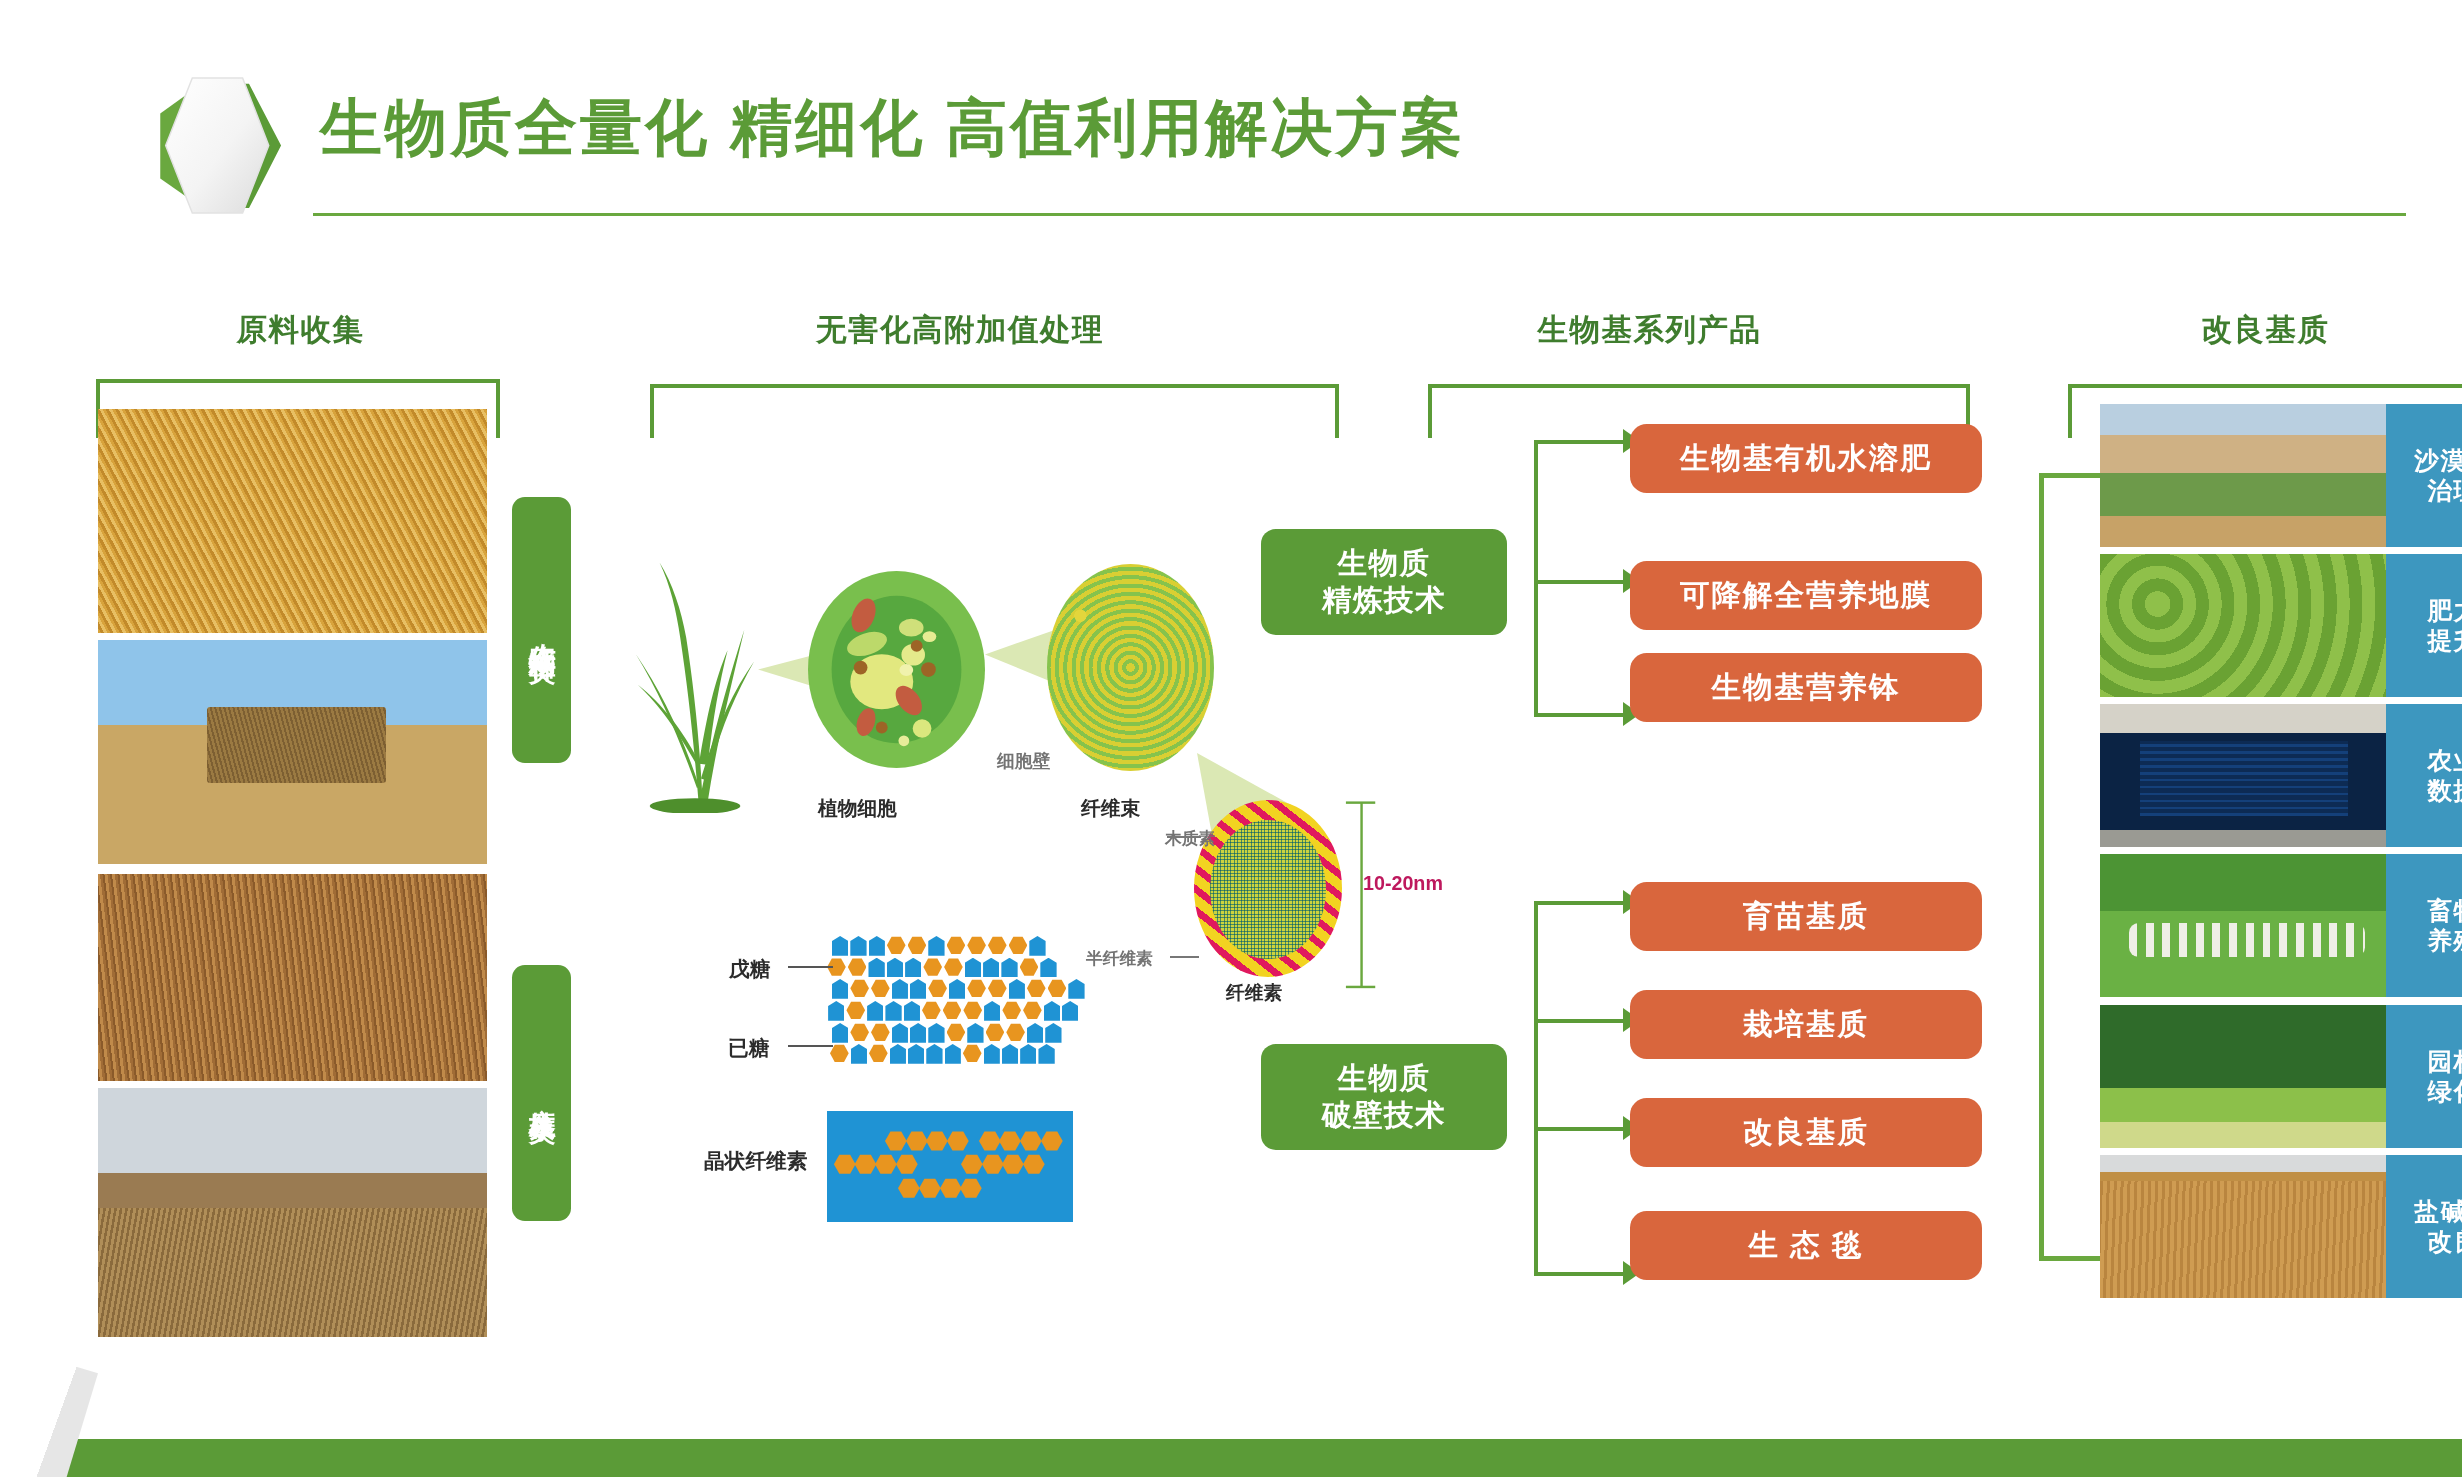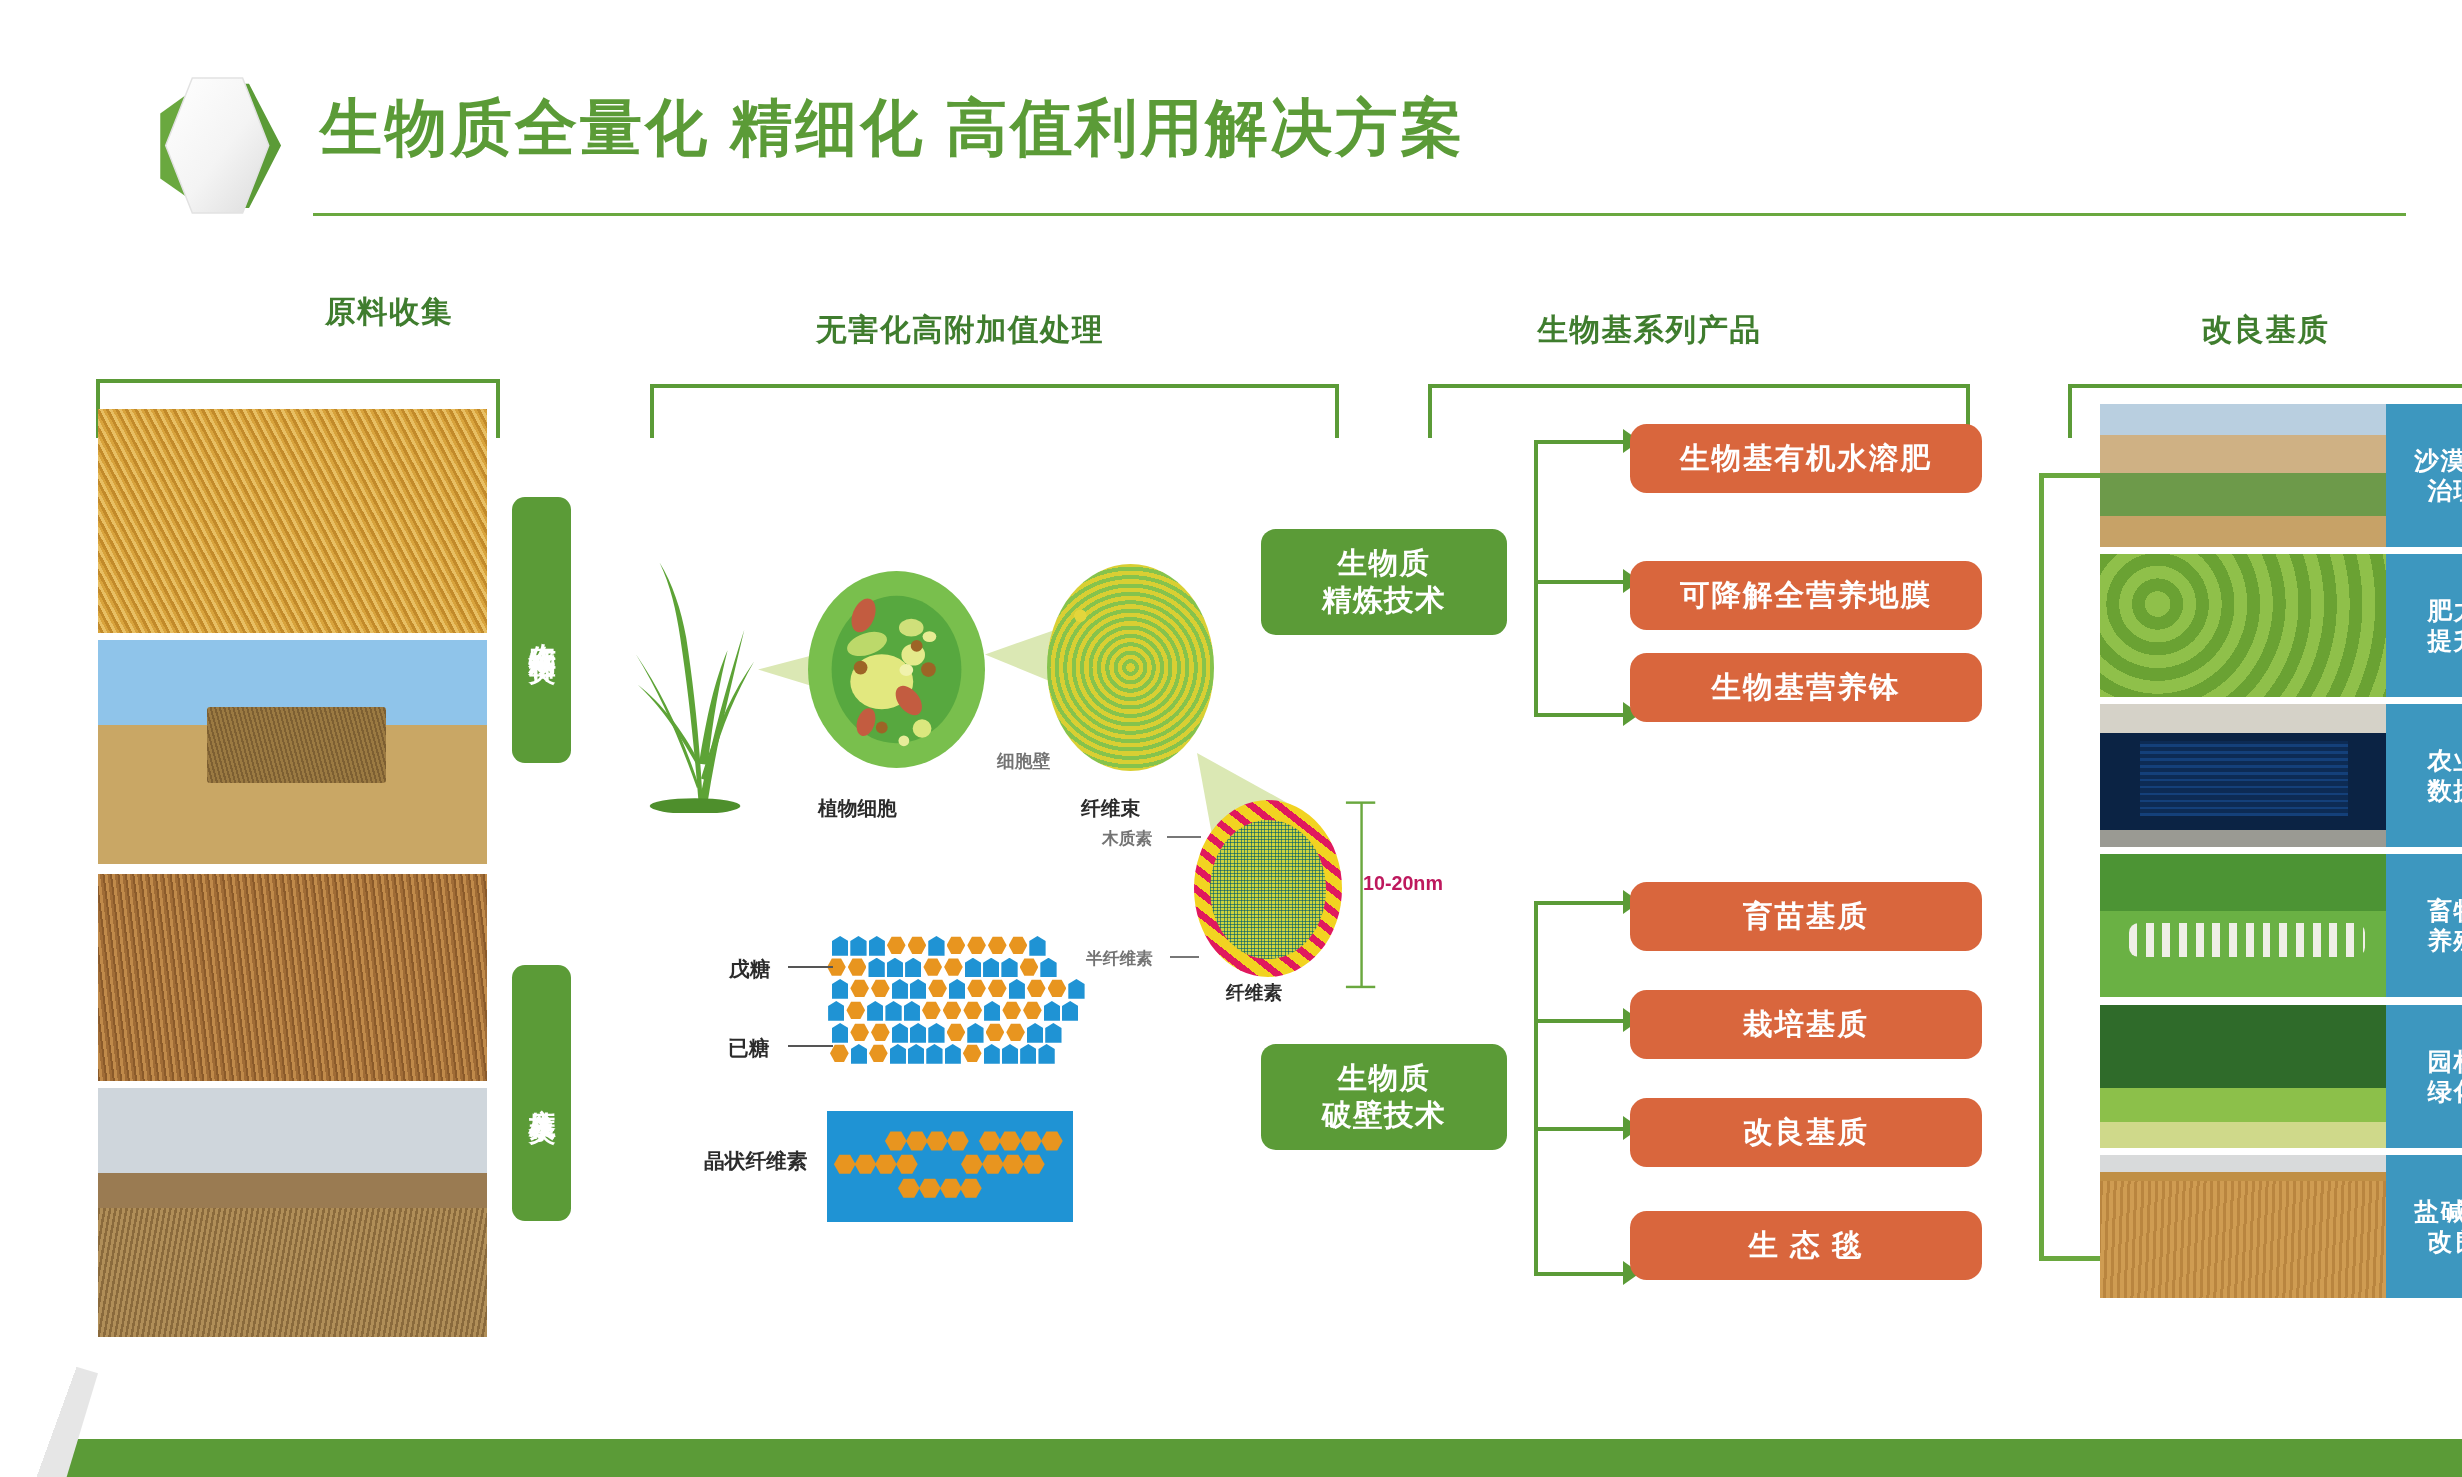--- a/index.html
+++ b/index.html
@@ -178,21 +178,21 @@
         </linearGradient>
       </defs>
       <polygon points="155,8 255,80 255,212 155,282 55,212 55,80" fill="#6aa83f"></polygon>
       <polygon points="235,20 300,145 235,272 205,272 268,145 205,20" fill="#5b9b37"></polygon>
       <polygon points="120,8 222,8 275,145 222,282 120,282 66,145" fill="url(#hg)" stroke="#e2e2e2" stroke-width="3"></polygon>
     </svg>
   </div>
   <div class="title-txt">生物质全量化 精细化 高值利用解决方案</div>
   <div class="title-rule"></div>
 
-  <div class="sec-title" style="left:148px; top:292px; width:305px;text-align:right;">原料收集</div>
+  <div class="sec-title" style="left:148px; top:310px; width:305px;">原料收集</div>
   <div class="bracket" style="left:96px; top:379px; width:404px; height:59px;"></div>
 
   <div class="sec-title" style="left:689px; top:310px; width:542px;">无害化高附加值处理</div>
   <div class="bracket" style="left:650px; top:384px; width:689px; height:54px;"></div>
 
   <div class="sec-title" style="left:1428px; top:310px; width:443px;">生物基系列产品</div>
   <div class="bracket" style="left:1428px; top:384px; width:542px; height:54px;"></div>
 
   <div class="sec-title" style="left:2108px; top:310px; width:315px;">改良基质</div>
   <div class="bracket" style="left:2068px; top:384px; width:443px; height:54px;"></div>
@@ -257,21 +257,21 @@
 
   <div class="nano-circle" style="left:1194px; top:800px; width:148px; height:177px;">
     <div class="nano-core" style="left:15.8px; top:19.7px; width:116px; height:139px;"></div>
   </div>
   <div class="nm-label" style="left:1363px; top:872px;">10-20nm</div>
   <svg style="position:absolute;left:1342px;top:798px;width:44px;height:197px" viewBox="0 0 90 400" width="44" height="197">
     <line x1="8" y1="8" x2="68" y2="8" stroke="#6aa83f" stroke-width="5"></line>
     <line x1="8" y1="385" x2="68" y2="385" stroke="#6aa83f" stroke-width="5"></line>
     <line x1="40" y1="8" x2="40" y2="385" stroke="#6aa83f" stroke-width="5"></line>
   </svg>
-  <div class="diag-label green" style="left:1102px; top:827px; font-size:16.7px;">木质素</div>
+  <div class="diag-label green" style="left:1165px; top:827px; font-size:16.7px;">木质素</div>
   <div class="leadline" style="left:1167px; top:836px; width:34px; background:#777;"></div>
   <div class="diag-label green" style="left:1086px; top:947px; font-size:16.7px;">半纤维素</div>
   <div class="leadline" style="left:1170px; top:956px; width:28.6px; background:#777;"></div>
   <div class="diag-label" style="left:1226px; top:980px; font-size:18.7px;">纤维素</div>
 
   <div class="sugarboard" style="left:832px; top:936px; width:291px; height:148px;">
     <div class="srow" style="left:0;  top:0px;">
         <span class="hexb"></span>
         <span class="hexb"></span>
         <span class="hexb"></span>

